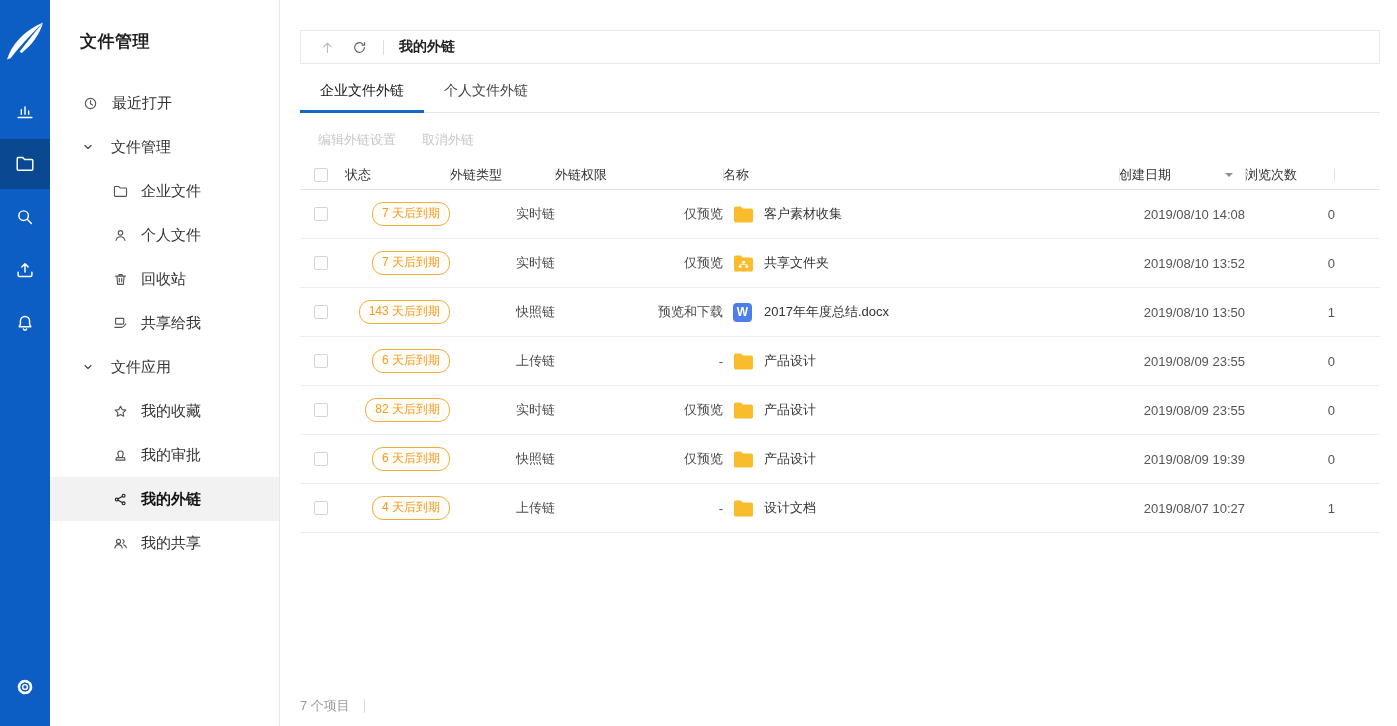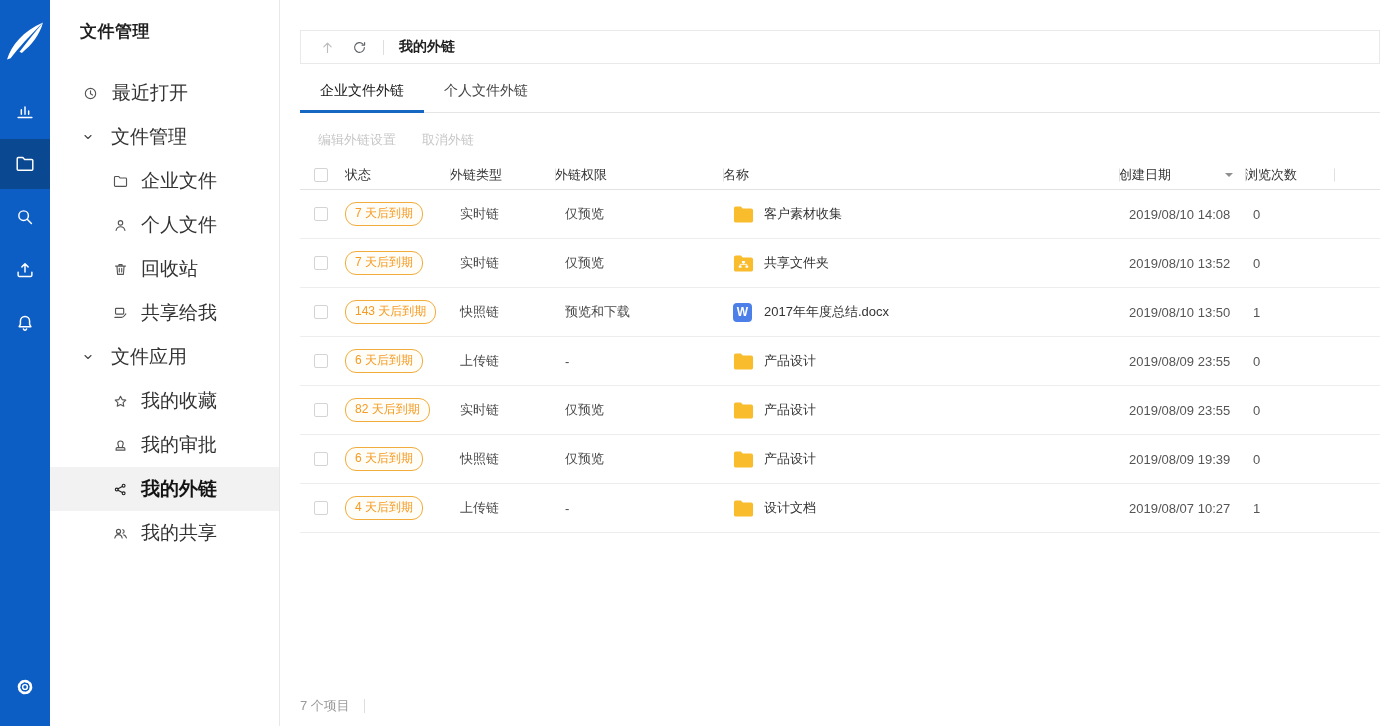--- a/index.html
+++ b/index.html
@@ -14,24 +14,24 @@
   .rail-items { position:absolute; top:86px; left:0; right:0; display:flex; flex-direction:column; }
   .rail-item { height:50px; margin-bottom:3px; display:flex; align-items:center; justify-content:center;
     color:#fff; cursor:pointer; }
   .rail-item.active { background:var(--rail-active); }
   .rail-item .icon { width:22px; height:22px; }
   .rail-settings { position:absolute; bottom:14px; left:0; width:50px; height:50px;
     display:flex; align-items:center; justify-content:center; color:#fff; cursor:pointer; }
   .rail-settings .icon { width:22px; height:22px; }
 
   
-  .sidebar { width:230px; flex:0 0 230px; background:#fff; border-right:1px solid #e8e8e8; padding-top:20px; }
+  .sidebar { width:230px; flex:0 0 230px; background:#fff; border-right:1px solid #e8e8e8; padding-top:30px; }
   .sidebar h1 { font-size:17px; color:#1f1f1f; margin-left:30px; letter-spacing:.5px; }
   .side-items { margin-top:28px; }
-  .side-item { height:44px; display:flex; align-items:center; font-size:19px; color:#333; cursor:pointer; }
+  .side-item { height:44px; display:flex; align-items:center; font-size:15px; color:#333; cursor:pointer; }
   .side-item .icon { color:#555; flex:0 0 auto; }
   .side-item.level0 { padding-left:32px; }
   .side-item.level0 .icon { width:17px; height:17px; margin-right:13px; }
   .side-item.group .icon { width:12px; height:12px; margin-right:17px; color:#444; }
   .side-item.sub { padding-left:62px; }
   .side-item.sub .icon { width:17px; height:17px; margin-right:12px; }
   .side-item.active { background:#f2f2f2; font-weight:bold; color:#141414; }
   .side-item.active .icon { color:#222; }
 
   
@@ -69,21 +69,21 @@
     width:1px; height:13px; background:#e0e0e0; }
   .h-check { padding-left:14px; }
   .h-status { padding-left:7px;font-family:Liberation Mono, monospace; }
   .h-created { justify-content:space-between; padding-right:12px; cursor:pointer; }
   .h-views::after { content:""; position:absolute; right:0; top:50%; transform:translateY(-50%);
     width:1px; height:13px; background:#e0e0e0; }
   .caret { width:0; height:0; border:4px solid transparent; border-top-color:#8f8f8f; margin-top:4px; }
 
   .trow { margin:0 17px 0 20px; height:49px; border-bottom:1px solid #ededed;
     font-size:13px; color:#4a4a4a; cursor:pointer; }
-  .cell { padding-left:10px; }
+  .cell { padding-left:10px;text-align:right; }
   .c-check { padding-left:14px; display:flex; }
   .checkbox { width:14px; height:14px; border:1px solid #d4d4d4; border-radius:2px; background:#fff; cursor:pointer; }
   .c-status { padding-left:7px; }
   .badge { display:inline-block; border:1px solid var(--badge-border); color:var(--badge);
     border-radius:11px; padding:2px 9px 3px; font-size:12px; background:#fffdf7; white-space:nowrap; }
   .c-name { display:flex; align-items:center; gap:10px; color:#333; }
   .file-icon { width:21px; height:19px; display:inline-flex; color:var(--folder); flex:0 0 auto; }
   .word-badge { width:19px; height:19px; border-radius:4px; background:var(--word); color:#fff;
     font-weight:bold; font-size:12px; display:flex; align-items:center; justify-content:center; }
   .c-date { color:#555; }

